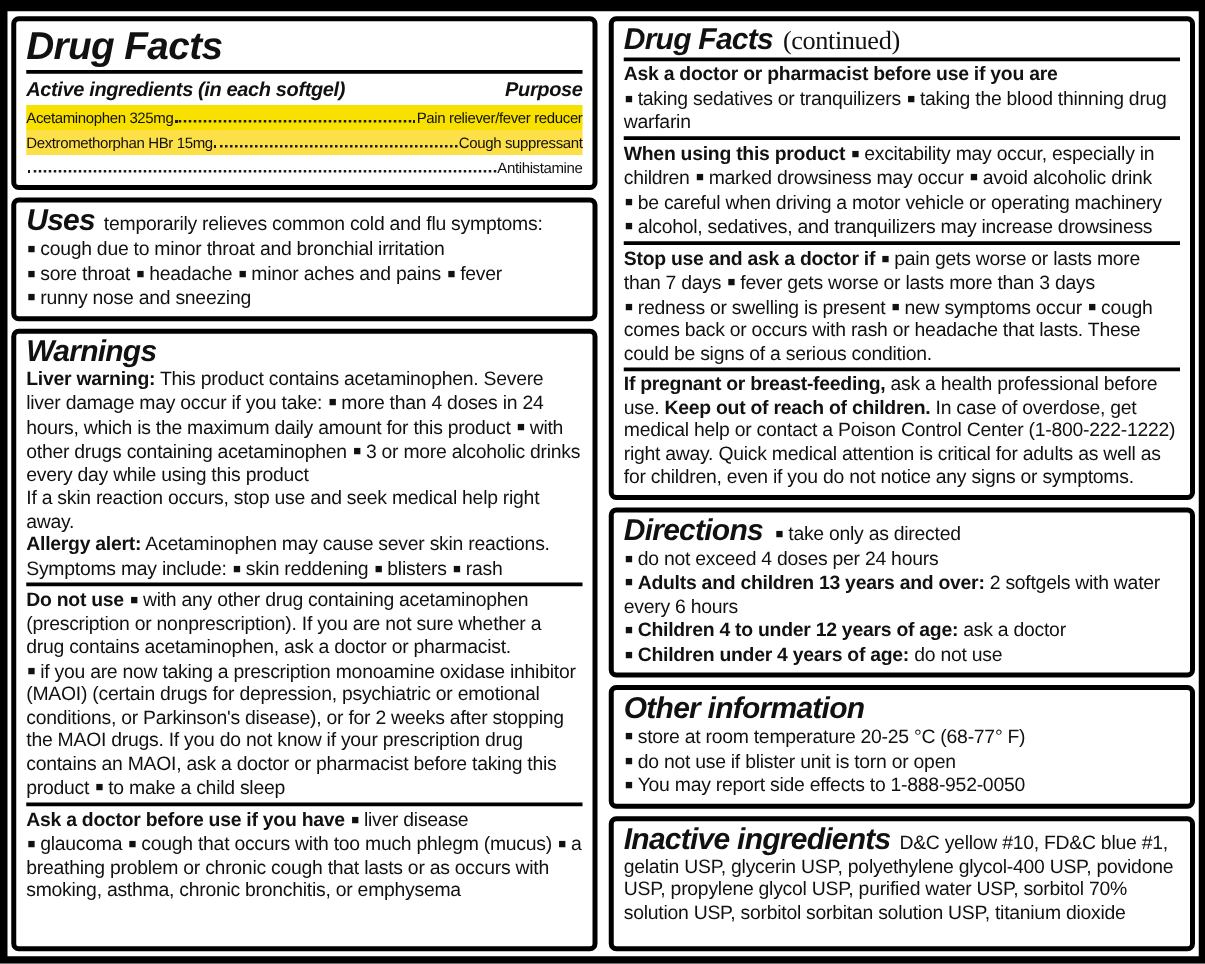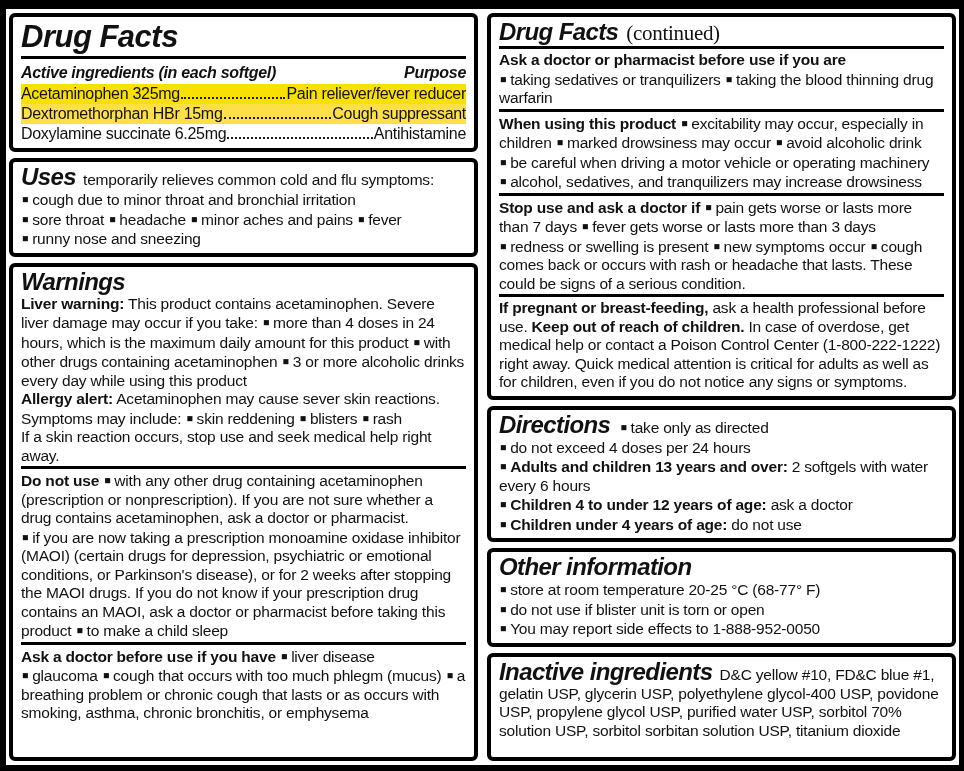--- a/index.html
+++ b/index.html
@@ -28,21 +28,21 @@
     letter-spacing:-0.5px;margin:0;line-height:36px;
   }
   .rule{border-top:3px solid #000;margin:1px 0 2px 0;}
   .hdr-row{
     display:flex;justify-content:space-between;align-items:baseline;
     font-weight:bold;font-style:italic;font-size:16px;line-height:23px;
     letter-spacing:-0.3px;
   }
   .active-row{
     display:flex;align-items:baseline;
-    font-size:16px;line-height:20px;letter-spacing:-0.3px;white-space:nowrap;
+    font-size:12px;line-height:20px;letter-spacing:-0.3px;white-space:nowrap;
   }
   .leader{flex:1;border-bottom:2px dotted #1a1a1a;margin:0 1px 3px 1px;min-width:10px;}
   
   .flow{font-size:15.5px;line-height:18.5px;letter-spacing:-0.2px;}
   .blk{margin:0;}
   .seg-n{}
   .seg-b{font-weight:bold;}
   .seg-t{font-weight:bold;font-style:italic;font-size:24px;line-height:26px;letter-spacing:-0.6px;padding-right:3px;}
   .seg-c{font-size:21px;letter-spacing:-0.3px;font-family:Liberation Serif, serif;}
   .bullet{font-size:10.5px;margin:0 4px 0 1px;vertical-align:2px;}
@@ -64,40 +64,39 @@
             <span>Acetaminophen 325mg</span>
             <span class="leader"></span>
             <span>Pain reliever/fever reducer</span>
           </div>
           <div class="active-row" style="background: #fde047;">
             <span>Dextromethorphan HBr 15mg </span>
             <span class="leader"></span>
             <span>Cough suppressant</span>
           </div>
           <div class="active-row">
-            <span>Doxylamine succinate 6.25mg </span>
             <span class="leader"></span>
             <span> Antihistamine</span>
           </div>
         </div>
     </section>
     <section class="box">
       <div class="flow">
           <div class="blk"><span class="seg-t">Uses</span><span class="seg-n"> temporarily relieves common cold and flu symptoms:</span></div>
           <div class="blk"><span class="bullet">■</span><span class="seg-n">cough due to minor throat and bronchial irritation</span></div>
           <div class="blk"><span class="bullet">■</span><span class="seg-n">sore throat </span><span class="bullet">■</span><span class="seg-n">headache </span><span class="bullet">■</span><span class="seg-n">minor aches and pains </span><span class="bullet">■</span><span class="seg-n">fever</span></div>
           <div class="blk"><span class="bullet">■</span><span class="seg-n">runny nose and sneezing</span></div>
         </div>
     </section>
     <section class="box grow">
       <div class="flow">
           <div class="blk"><span class="seg-t">Warnings</span></div>
           <div class="blk"><span class="seg-b">Liver warning:</span><span class="seg-n"> This product contains acetaminophen. Severe liver damage may occur if you take: </span><span class="bullet">■</span><span class="seg-n">more than 4 doses in 24 hours, which is the maximum daily amount for this product </span><span class="bullet">■</span><span class="seg-n">with other drugs containing acetaminophen </span><span class="bullet">■</span><span class="seg-n">3 or more alcoholic drinks every day while using this product</span></div>
+          <div class="blk"><span class="seg-n">If a skin reaction occurs, stop use and seek medical help right away.</span></div>
           <div class="blk"><span class="seg-b">Allergy alert:</span><span class="seg-n"> Acetaminophen may cause sever skin reactions. Symptoms may include: </span><span class="bullet">■</span><span class="seg-n">skin reddening </span><span class="bullet">■</span><span class="seg-n">blisters </span><span class="bullet">■</span><span class="seg-n">rash</span></div>
-          <div class="blk"><span class="seg-n">If a skin reaction occurs, stop use and seek medical help right away.</span></div>
           <div class="rule"></div>
           <div class="blk"><span class="seg-b">Do not use </span><span class="bullet">■</span><span class="seg-n">with any other drug containing acetaminophen (prescription or nonprescription). If you are not sure whether a drug contains acetaminophen, ask a doctor or pharmacist.</span></div>
           <div class="blk"><span class="bullet">■</span><span class="seg-n">if you are now taking a prescription monoamine oxidase inhibitor (MAOI) (certain drugs for depression, psychiatric or emotional conditions, or Parkinson's disease), or for 2 weeks after stopping the MAOI drugs. If you do not know if your prescription drug contains an MAOI, ask a doctor or pharmacist before taking this product </span><span class="bullet">■</span><span class="seg-n">to make a child sleep</span></div>
           <div class="rule"></div>
           <div class="blk"><span class="seg-b">Ask a doctor before use if you have </span><span class="bullet">■</span><span class="seg-n">liver disease</span></div>
           <div class="blk"><span class="bullet">■</span><span class="seg-n">glaucoma </span><span class="bullet">■</span><span class="seg-n">cough that occurs with too much phlegm (mucus) </span><span class="bullet">■</span><span class="seg-n">a breathing problem or chronic cough that lasts or as occurs with smoking, asthma, chronic bronchitis, or emphysema</span></div>
         </div>
     </section>
   </div>
   <div class="col">

